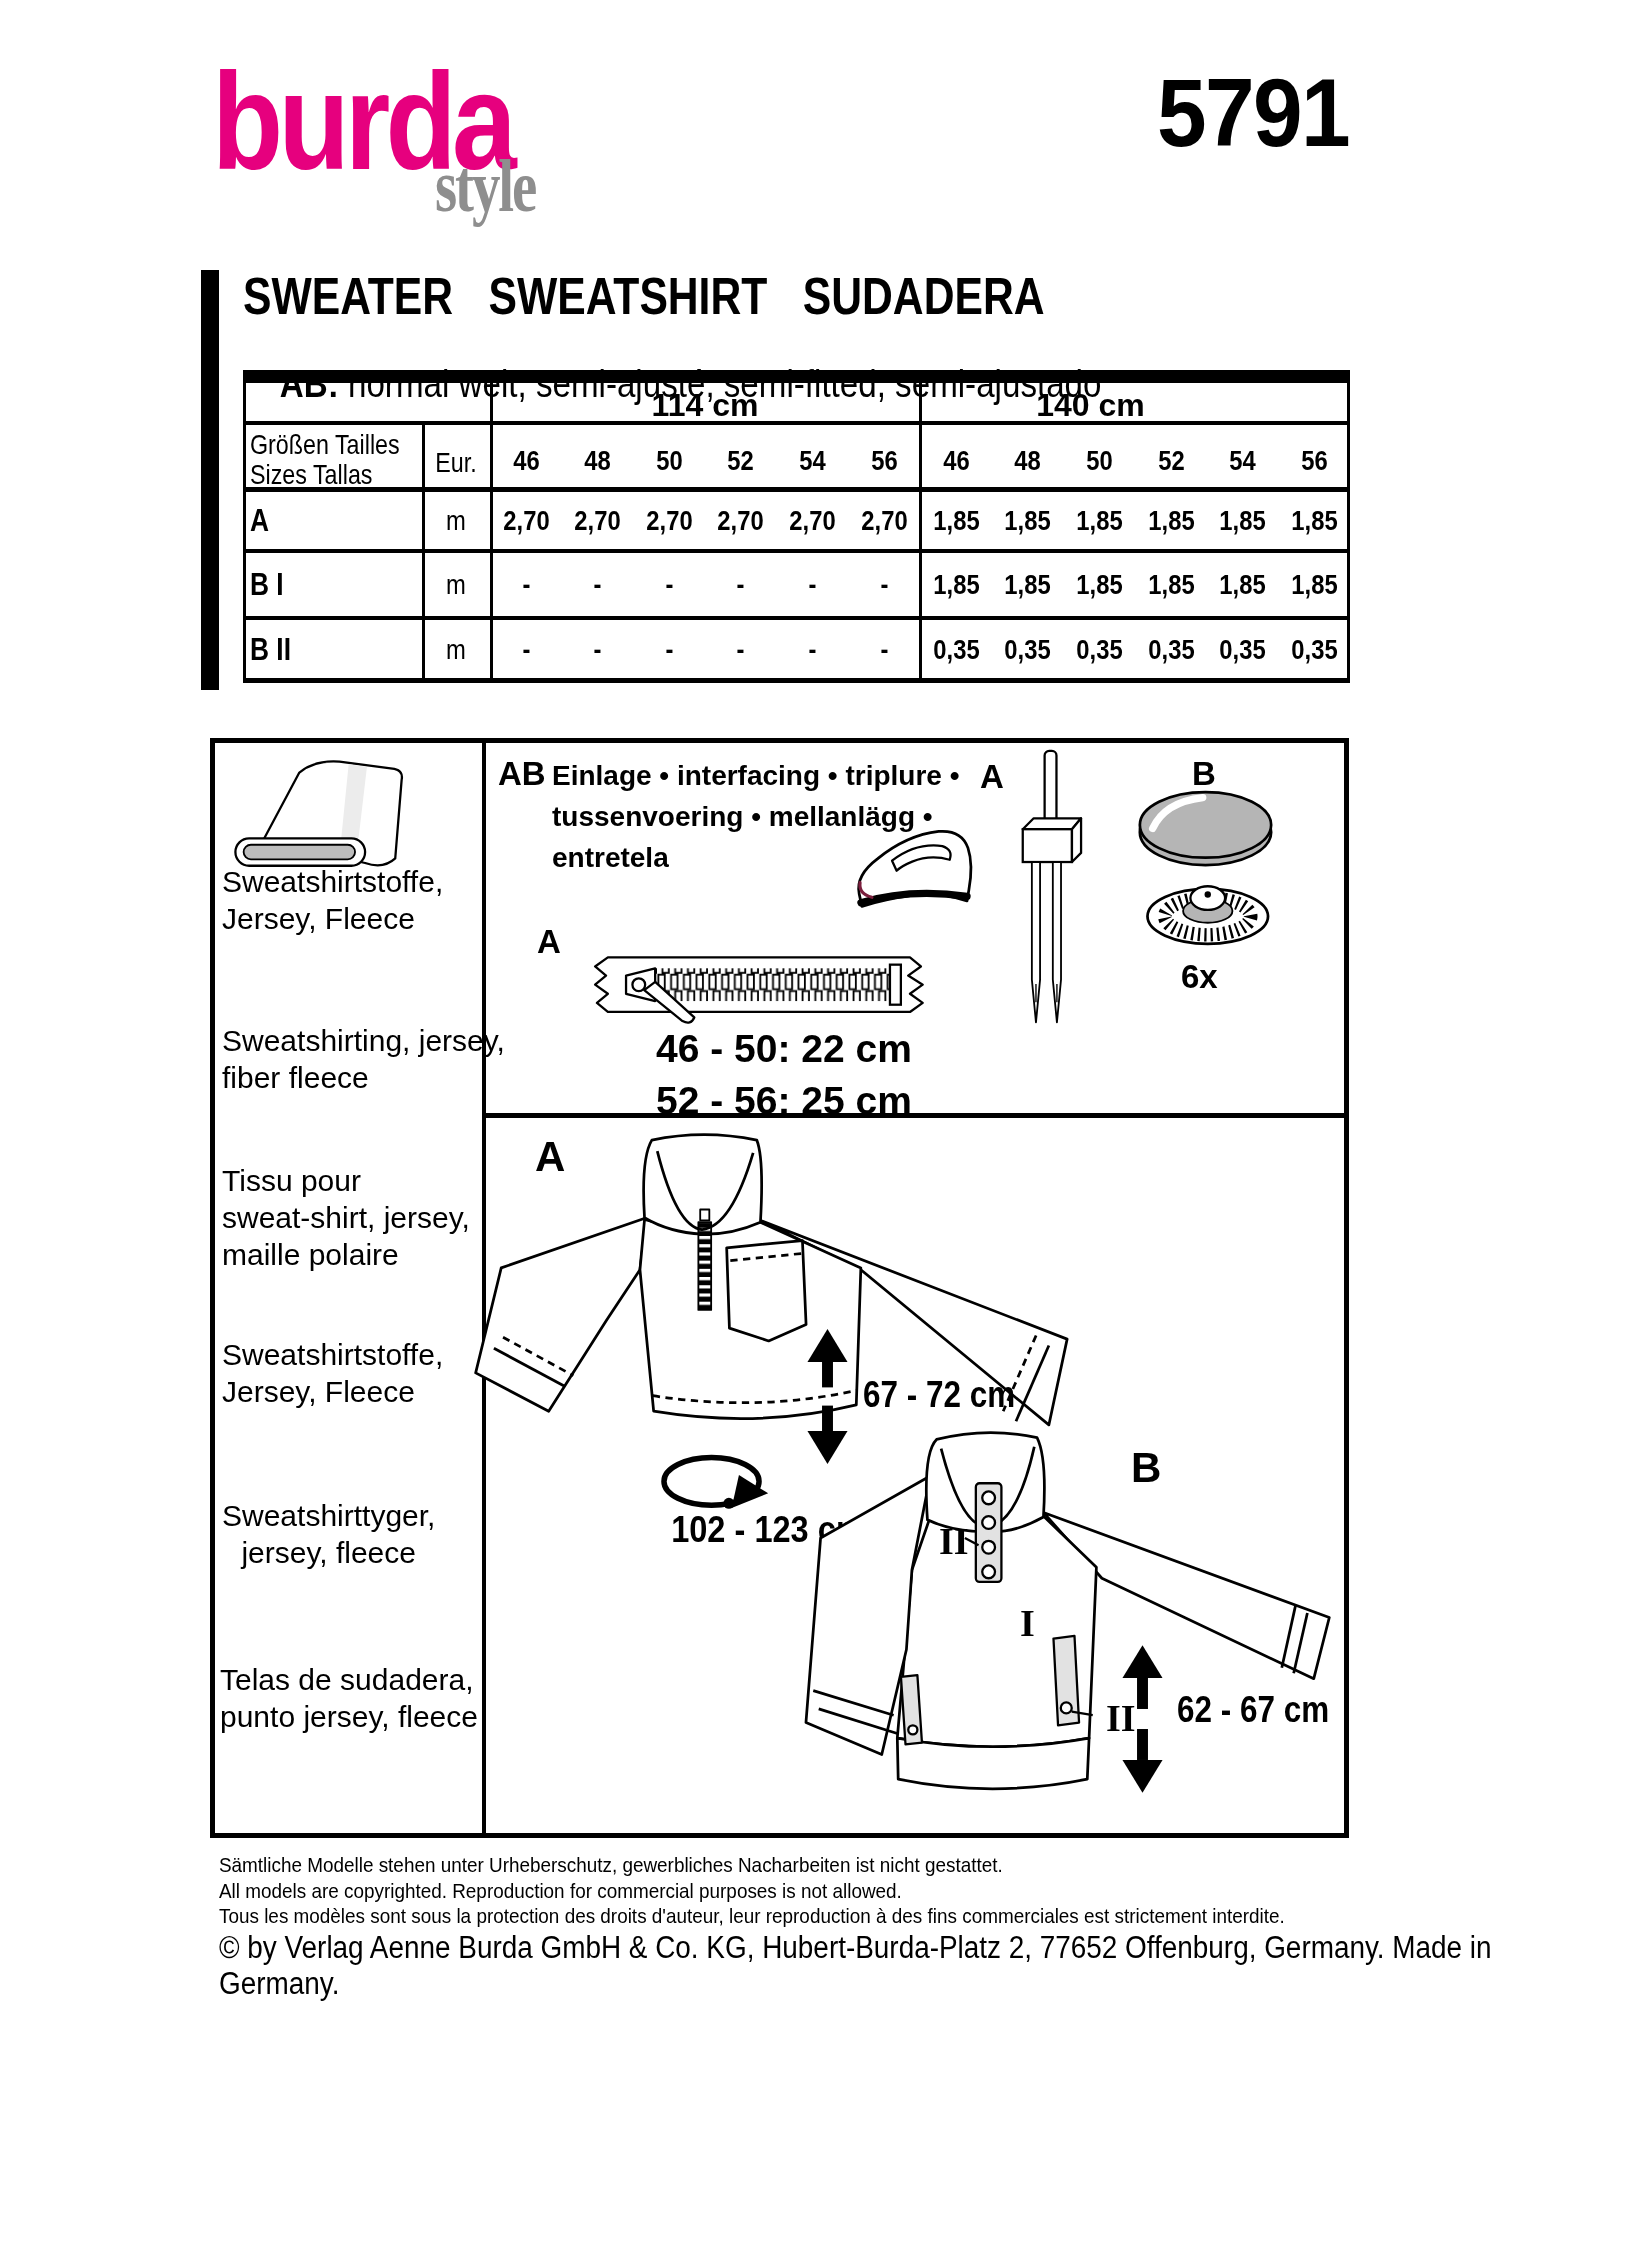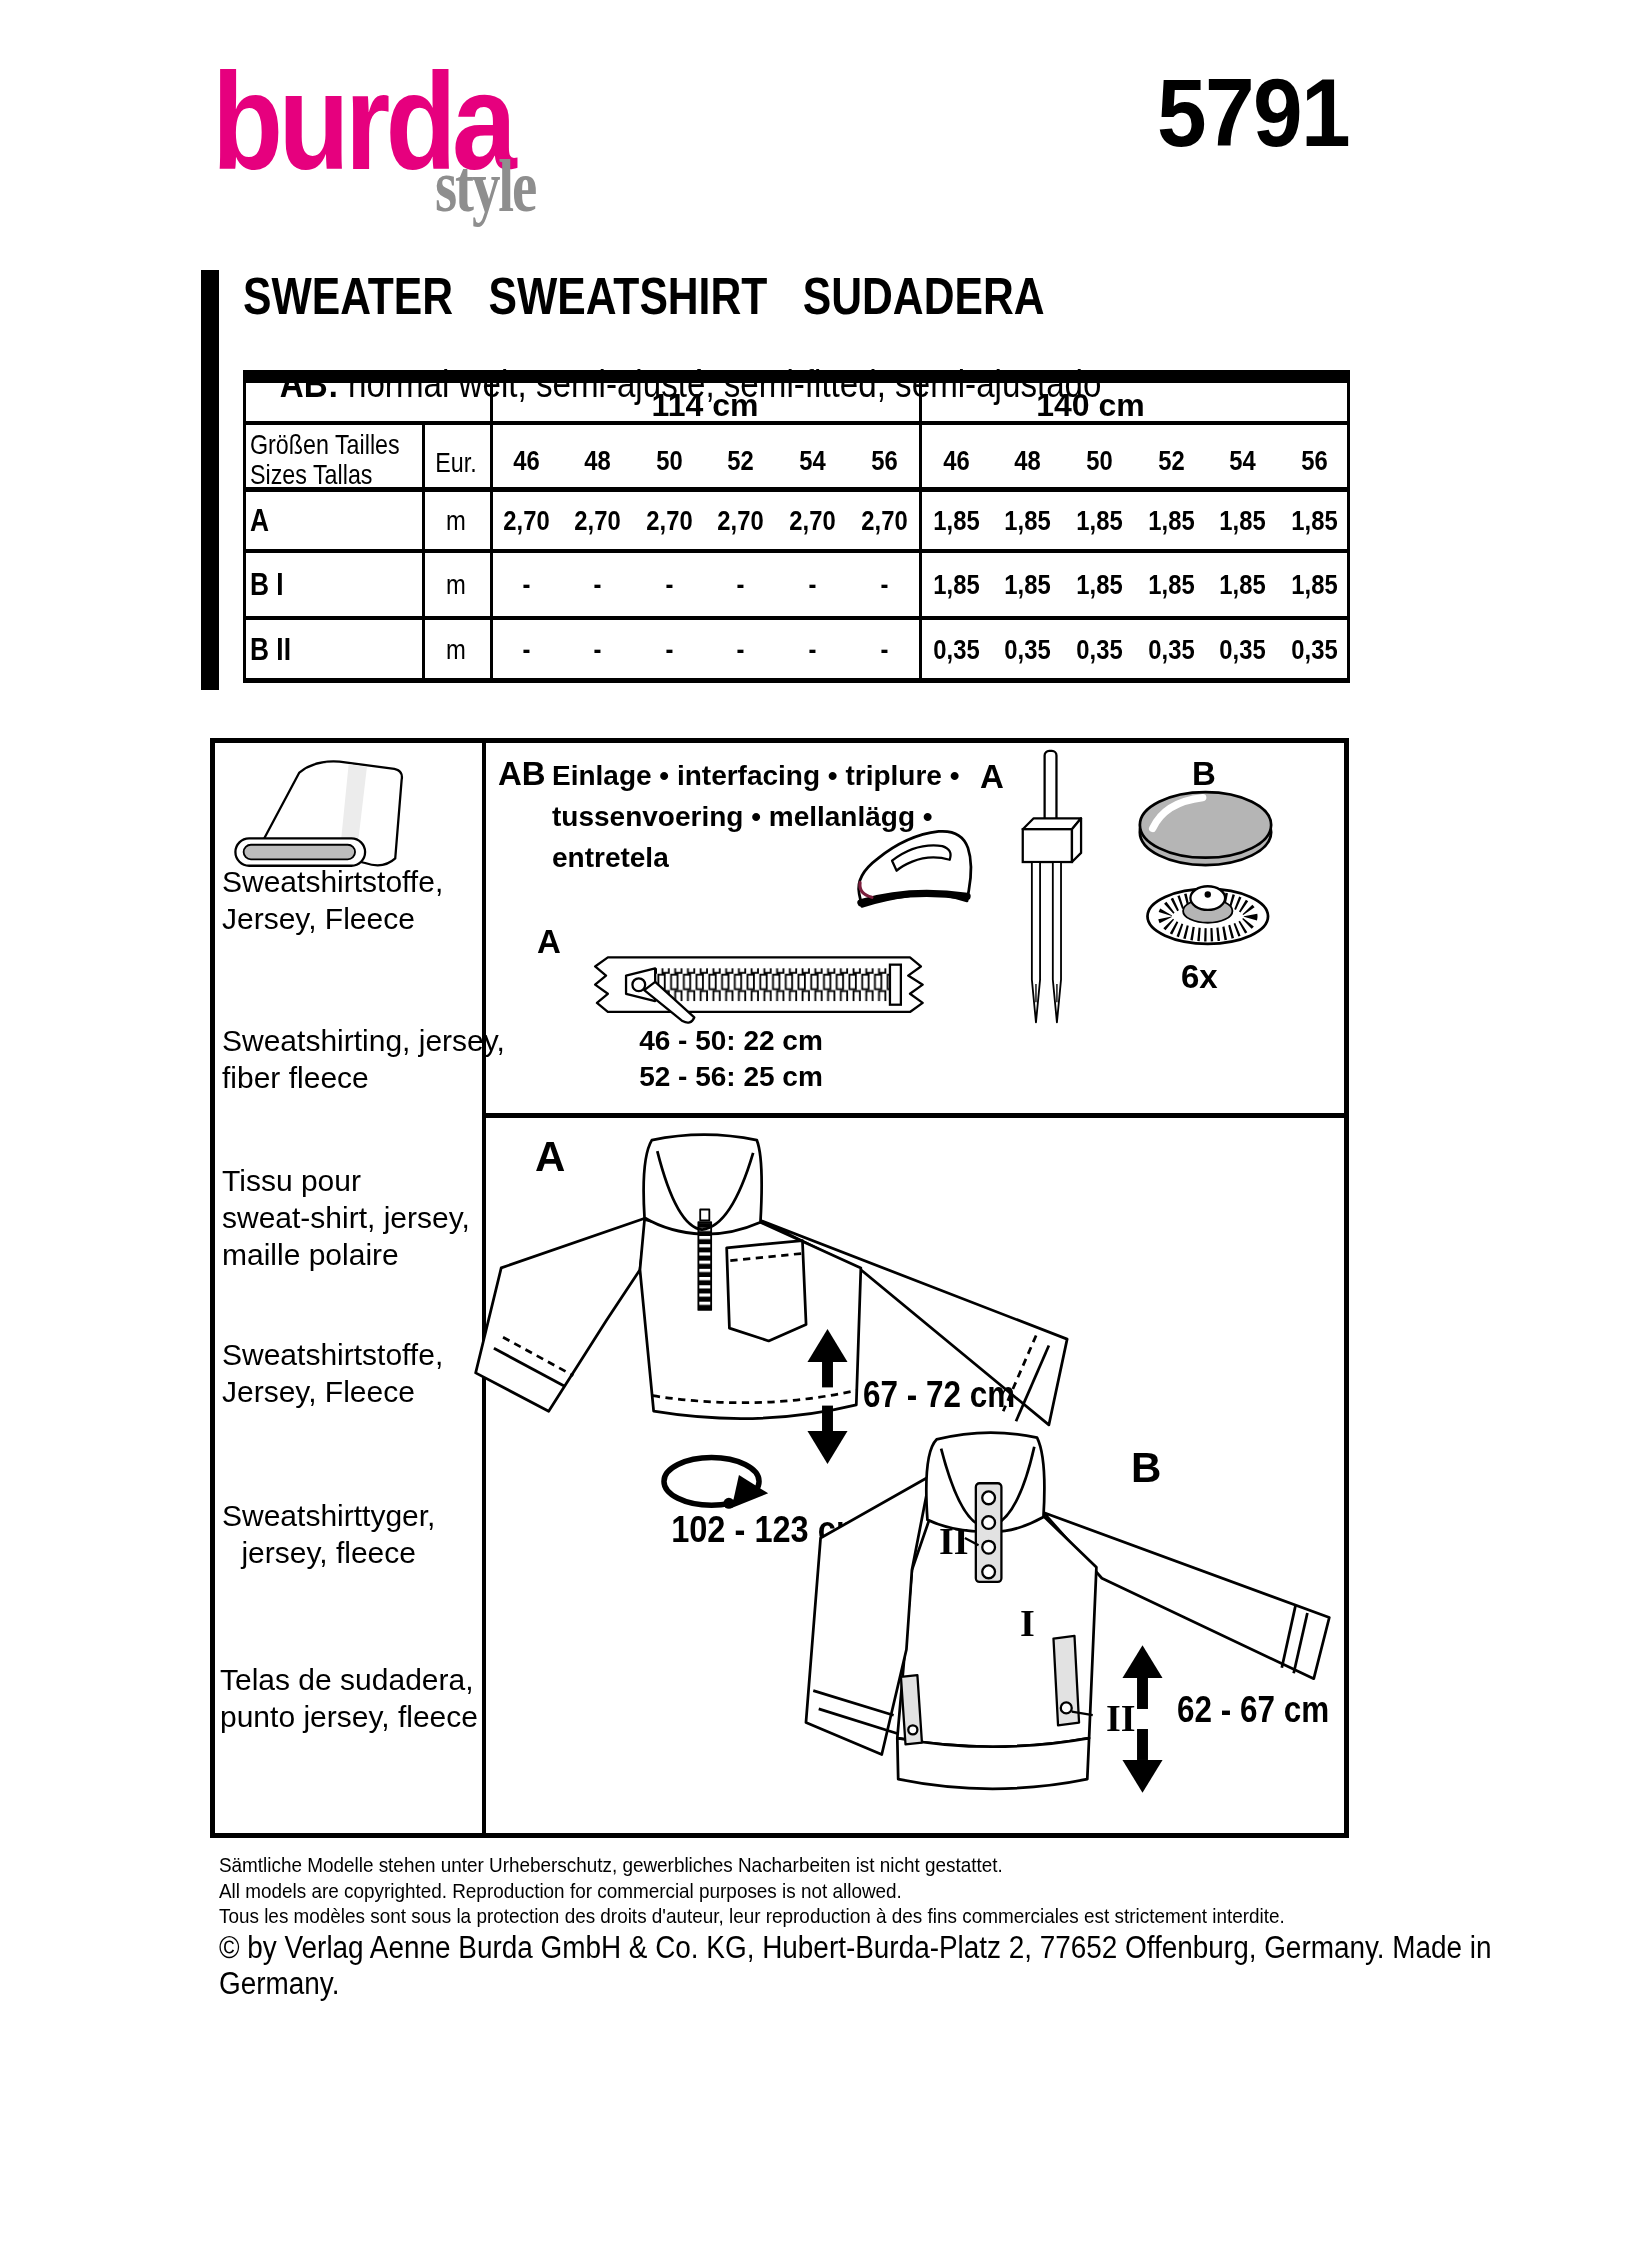--- a/index.html
+++ b/index.html
@@ -198,21 +198,21 @@
         </pattern>
       </defs>
       <path d="M 30,18 L 362,18 L 374,28 L 360,38 L 376,48 L 362,58 L 376,68 L 362,78 L 30,78 L 18,68 L 30,58 L 16,48 L 28,38 L 16,28 Z" fill="#fff" stroke="#000" stroke-width="2.5" stroke-linejoin="round"></path>
       <rect x="82" y="30" width="258" height="36" fill="url(#teethp)"></rect>
       <rect x="340" y="26" width="12" height="44" fill="#fff" stroke="#000" stroke-width="2.5"></rect>
       <polygon points="50,38 82,30 82,66 50,58" fill="#fff" stroke="#000" stroke-width="2.5" stroke-linejoin="round"></polygon>
       <circle cx="64" cy="48" r="7" fill="#fff" stroke="#000" stroke-width="2.5"></circle>
       <path d="M 70,54 L 112,88 Q 121,93 125,84 L 82,45 Z" fill="#fff" stroke="#000" stroke-width="2.5" stroke-linejoin="round"></path>
     </svg>
   </div>
-  <div class="abs ctr pre b" style="left:580px;top:1023px;width:302px;font-size:28px;line-height:36px;">46 - 50: 22 cm
+  <div class="abs ctr pre b" style="left:633px;top:1023px;width:302px;font-size:39px;line-height:52px;">46 - 50: 22 cm
 52 - 56: 25 cm</div>
 
   <div class="abs b" style="left:535px;top:1133px;font-size:42px;">A</div>
 
   <div class="abs" style="left:457px;top:1131px;">
     <svg width="658" height="429" viewBox="0 0 720 470" fill="none" stroke="#000" stroke-width="3" stroke-linejoin="round">
       <defs>
         <pattern id="ldr" width="14" height="9" patternUnits="userSpaceOnUse">
           <rect x="0" y="3" width="14" height="2.5" fill="#000"></rect>
         </pattern>

